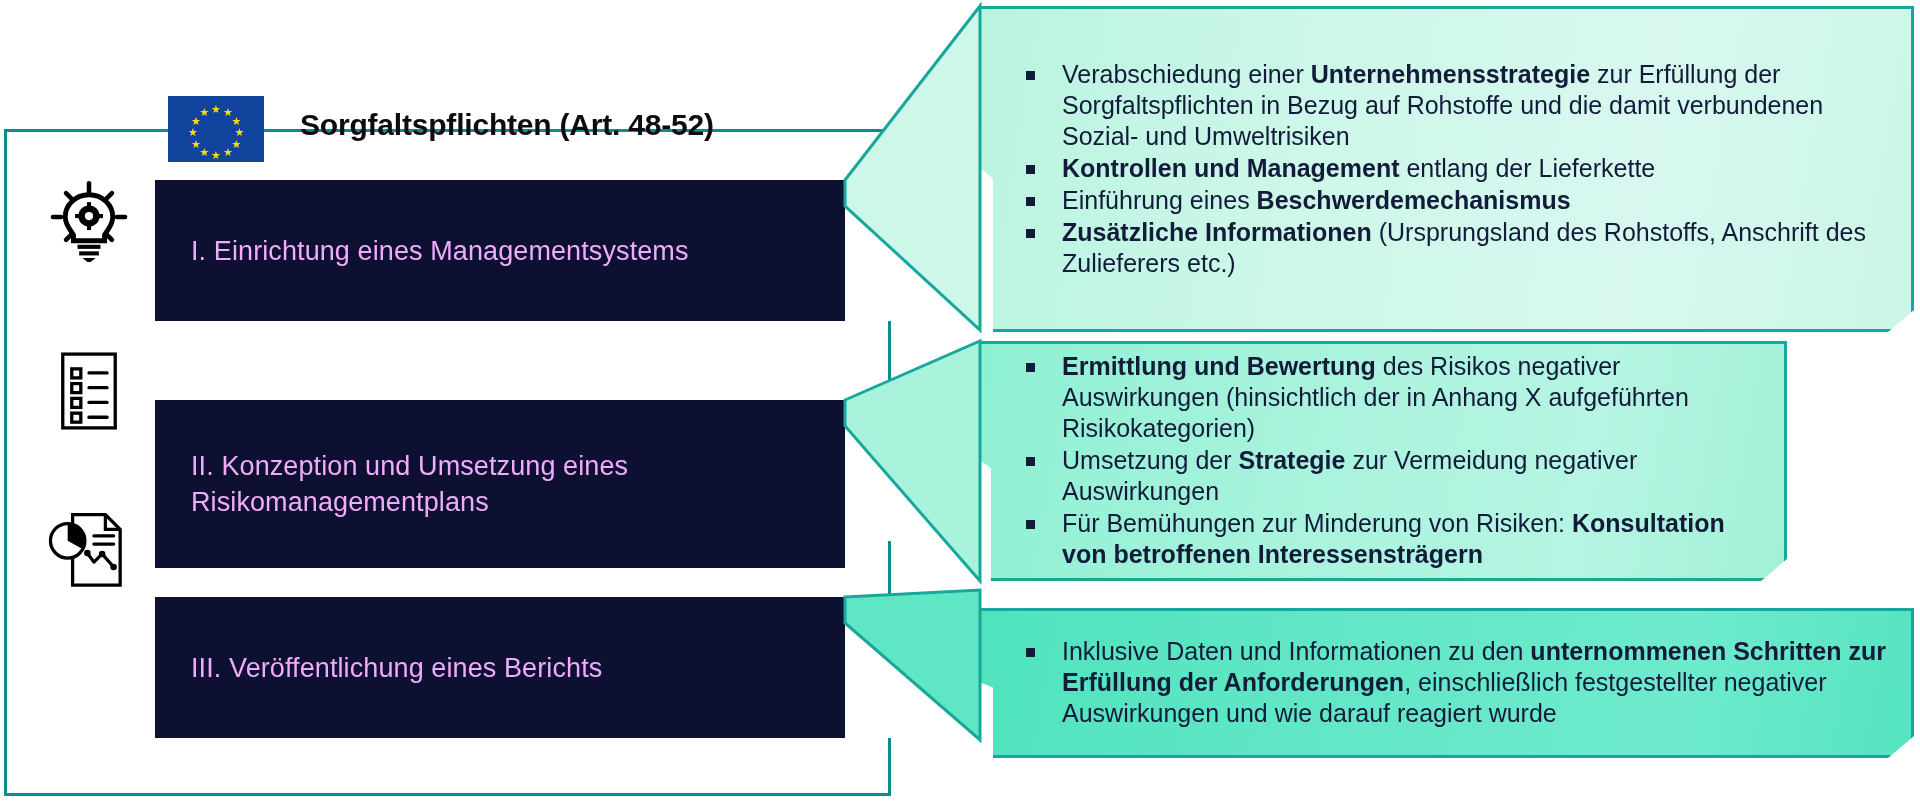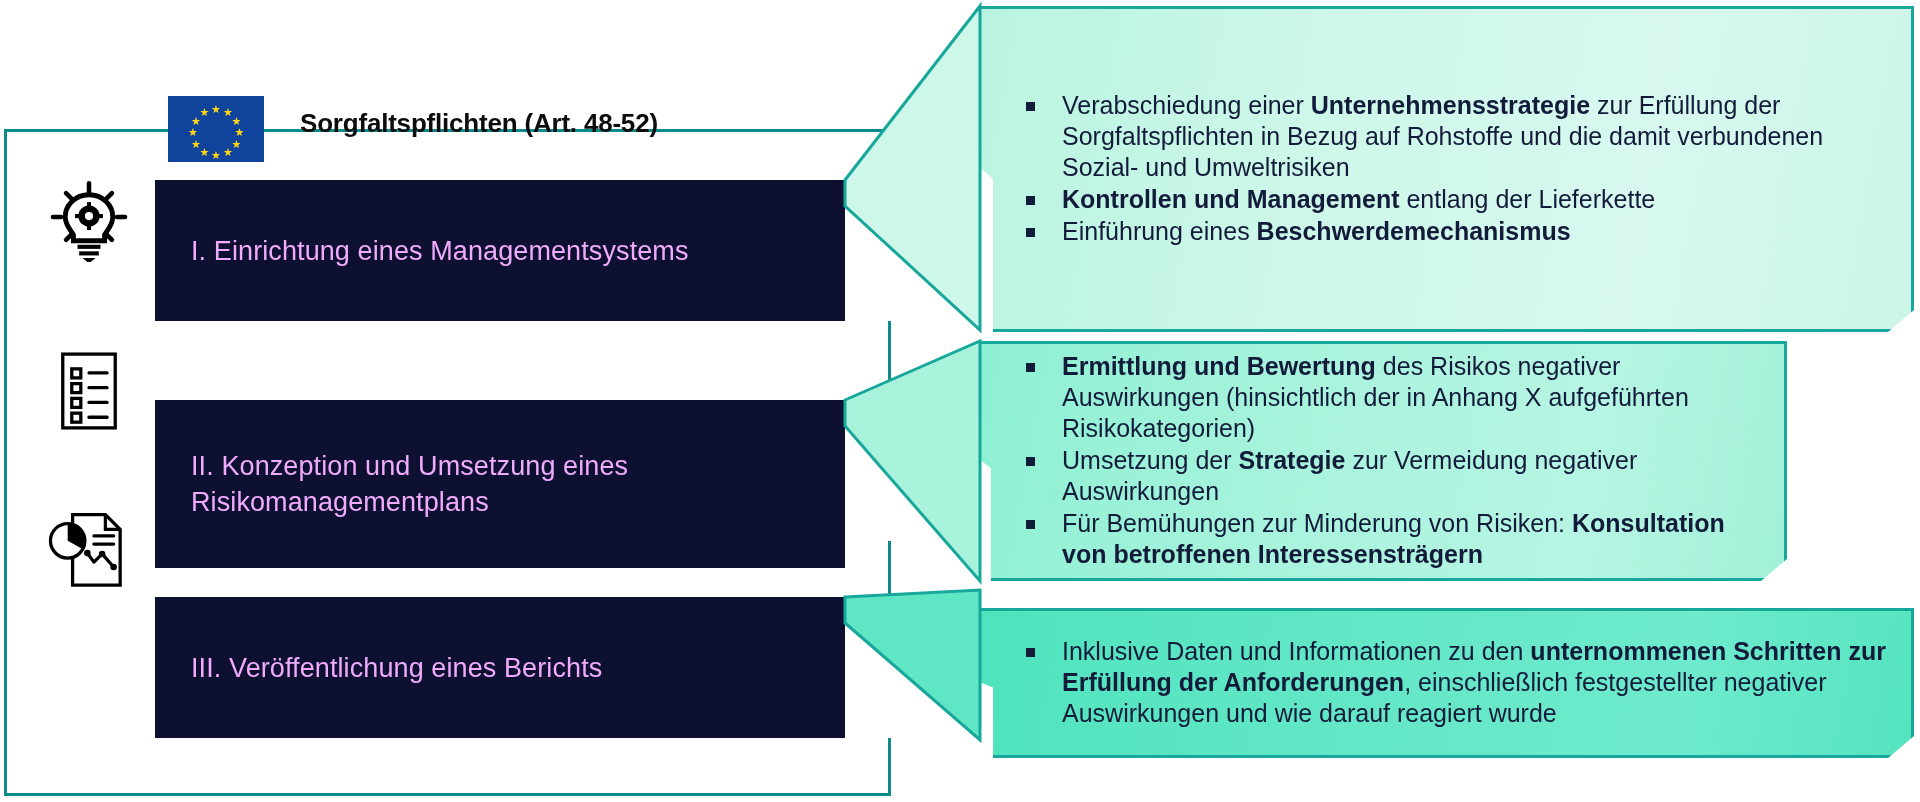--- a/index.html
+++ b/index.html
@@ -51,21 +51,21 @@
     font-size: 11px;
     line-height: 11px;
     width: 11px; height: 11px;
     text-align: center;
   }
 
   
   #title {
     position: absolute;
     left: 300px; top: 108px;
-    font-size: 26px;
+    font-size: 30px;
     font-weight: bold;
     color: #0d0d0d;
     white-space: nowrap;
     letter-spacing: -0.2px;
   }
   
   #title-lead {
     position: absolute;
     left: 828px; top: 129px;
     width: 62px; height: 3px;
@@ -296,20 +296,21 @@
   <div id="step-3" class="step-box">
     <span>III. Veröffentlichung eines Berichts</span>
   </div>
 
   <div id="callout-1" class="callout">
     <div class="shape"></div>
     <ul>
         <li><span>Verabschiedung einer </span><b>Unternehmensstrategie</b><span> zur Erfüllung der  Sorgfaltspflichten in Bezug auf Rohstoffe und die damit verbundenen Sozial- und Umweltrisiken</span></li>
         <li><b>Kontrollen und Management</b><span> entlang der Lieferkette</span></li>
         <li><span>Einführung eines </span><b>Beschwerdemechanismus</b></li>
+        <li><b>Zusätzliche Informationen</b><span> (Ursprungsland des Rohstoffs, Anschrift des Zulieferers etc.)</span></li>
       </ul>
   </div>
 
   <div id="callout-2" class="callout">
     <div class="shape"></div>
     <ul>
         <li><b>Ermittlung und Bewertung</b><span> des Risikos negativer Auswirkungen (hinsichtlich der in Anhang X aufgeführten Risikokategorien)</span></li>
         <li><span>Umsetzung der </span><b>Strategie</b><span> zur Vermeidung negativer Auswirkungen</span></li>
         <li><span>Für Bemühungen zur Minderung von Risiken: </span><b>Konsultation von betroffenen Interessensträgern</b></li>
       </ul>

